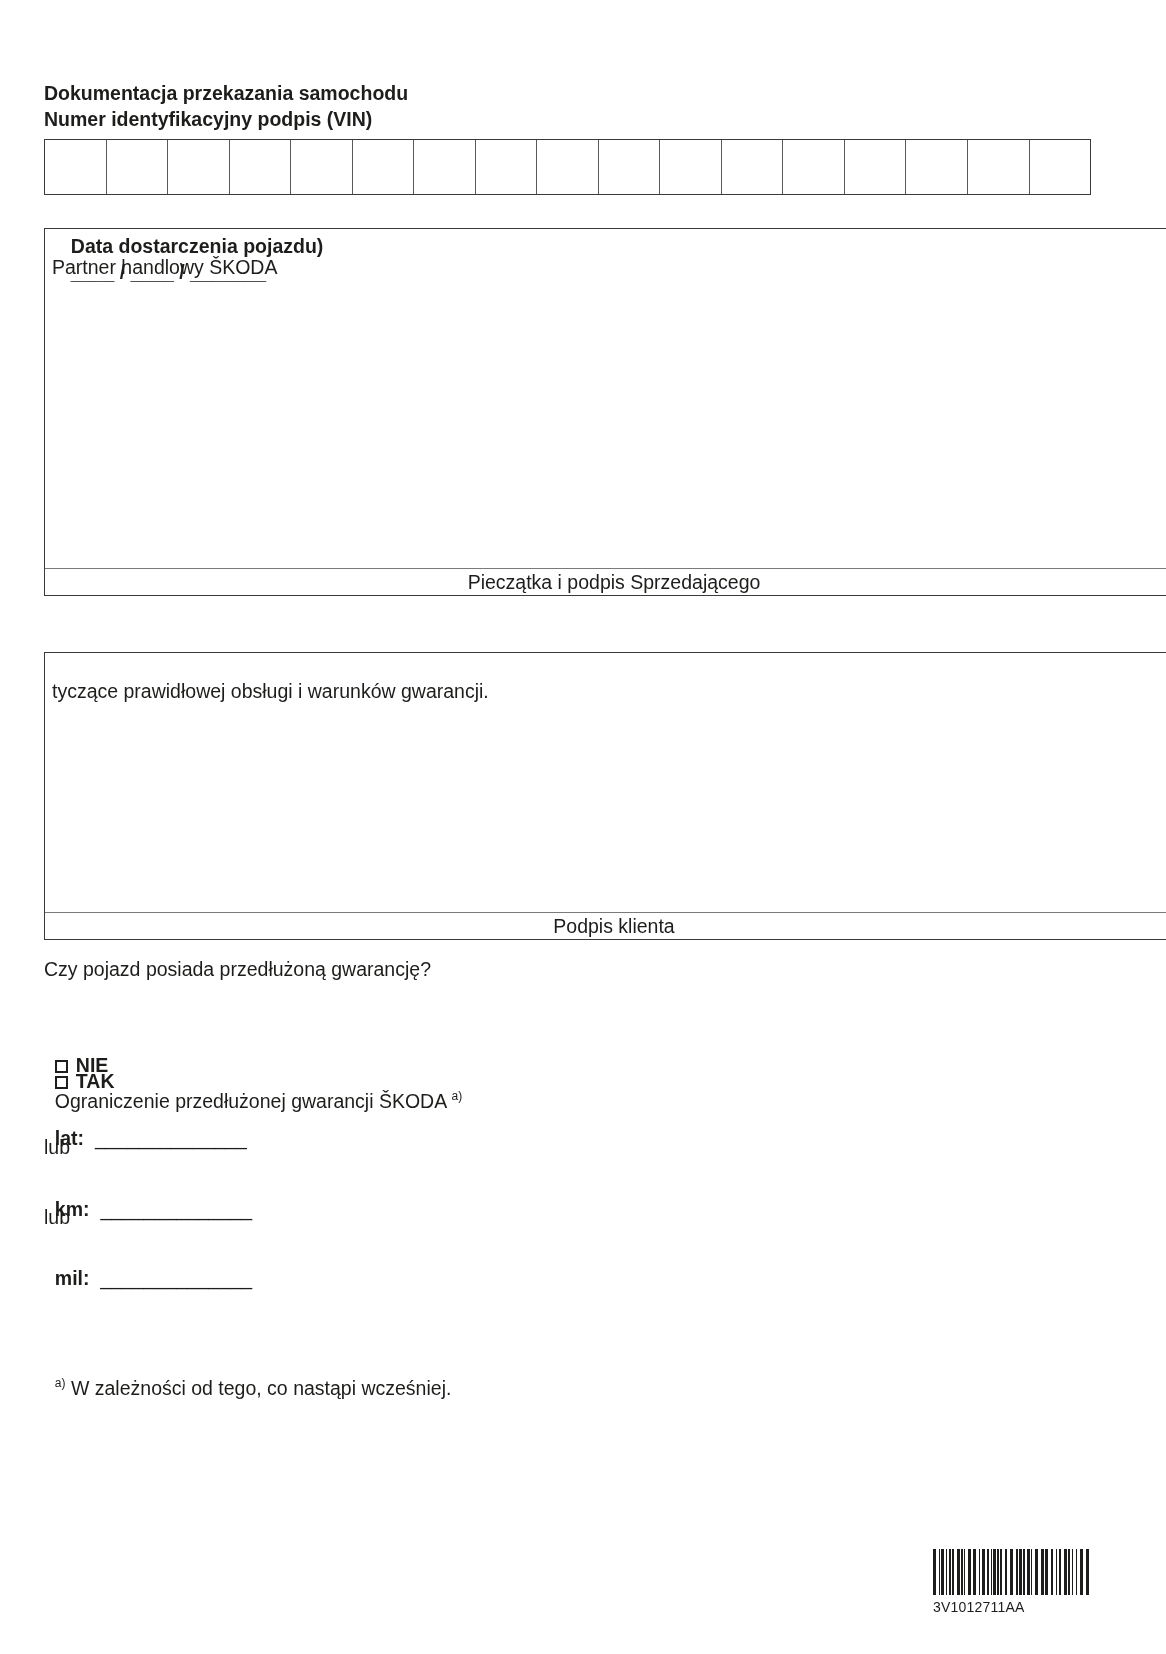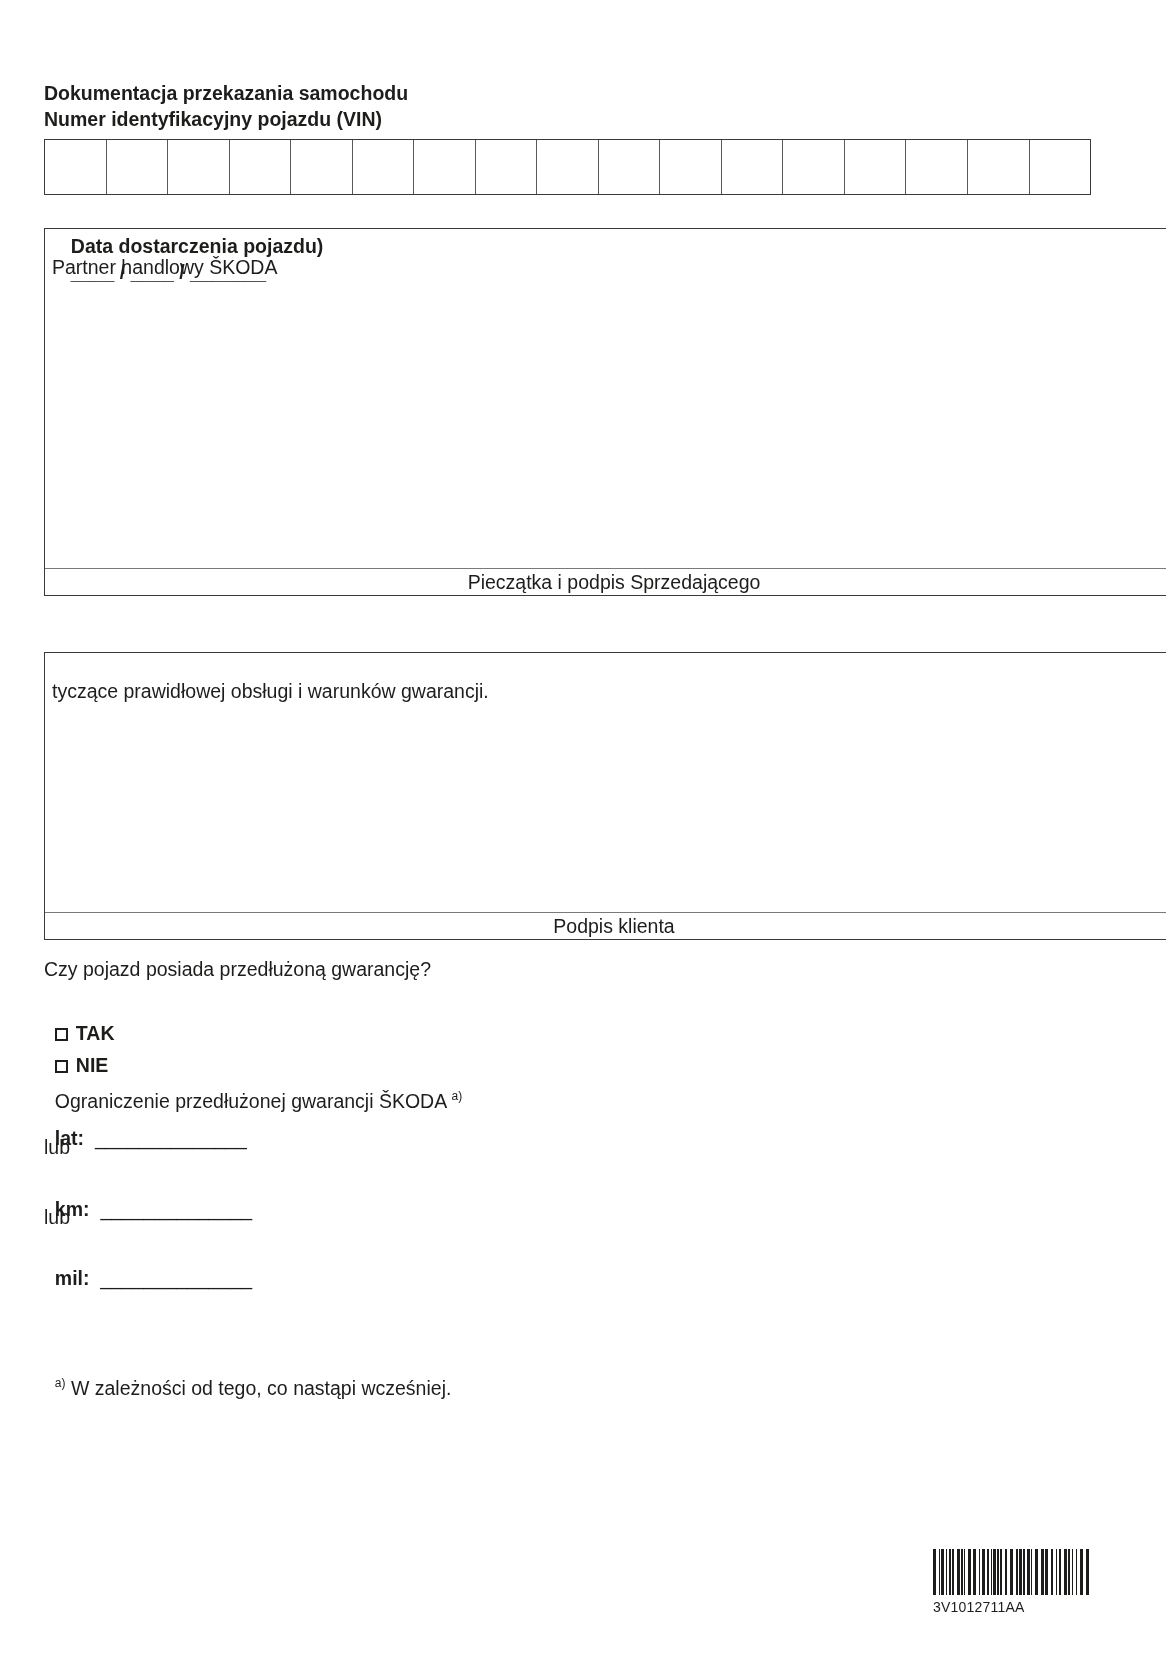--- a/index.html
+++ b/index.html
@@ -32,21 +32,21 @@
     vertical-align: -1px; margin-right: 8px; box-sizing: border-box; cursor: pointer;
   }
   sup { font-size: 12px; vertical-align: 8px; line-height: 0; }
   .barcode { left: 933px; top: 1549px; width: 159px; height: 46px; }
   .barcode-text { left: 933px; top: 1598px; font-size: 14px; line-height: 18px; letter-spacing: 0.2px; }
 </style>
 </head>
 <body>
 
 <div class="abs title" style="top:80px;">Dokumentacja przekazania samochodu</div>
-<div class="abs title" style="top:106px;">Numer identyfikacyjny pojazdu (VIN)</div>
+<div class="abs title" style="top:106px;">Numer identyfikacyjny podpis (VIN)</div>
 
 <div class="abs vin-box" id="vin-box">
     <div class="vin-cell"></div>
     <div class="vin-cell"></div>
     <div class="vin-cell"></div>
     <div class="vin-cell"></div>
     <div class="vin-cell"></div>
     <div class="vin-cell"></div>
     <div class="vin-cell"></div>
     <div class="vin-cell"></div>
@@ -77,21 +77,21 @@
   <div class="content" style="top:25px;">
     <div>tyczące prawidłowej obsługi i warunków gwarancji.</div>
   </div>
   <div style="position:absolute;left:0;right:0;top:90px;height:168px;"></div>
   <div class="divider" style="top:259px;"></div>
   <div class="label" style="top:261px;">Podpis klienta</div>
 </div>
 
 <div class="abs text" style="top:956px;">Czy pojazd posiada przedłużoną gwarancję?</div>
 
-<div class="abs text bold" style="top:994px;text-align:right;">
+<div class="abs text bold" style="top:1042px;text-align:right;">
   <span class="checkbox"></span><span>TAK</span>
 </div>
 <div class="abs text bold" style="top:1026px;">
   <span class="checkbox"></span><span>NIE</span>
 </div>
 
 <div class="abs text" style="top:1062px;">
   <span>Ograniczenie przedłużonej gwarancji ŠKODA</span> <sup>a)</sup>
 </div>
 

